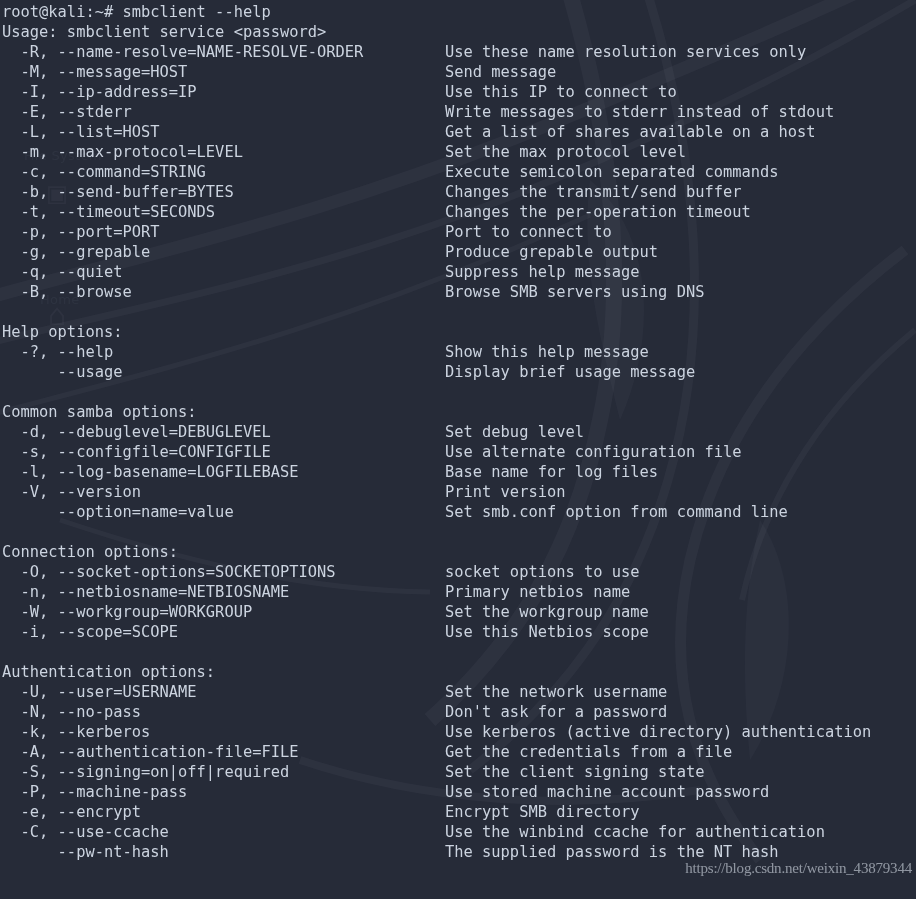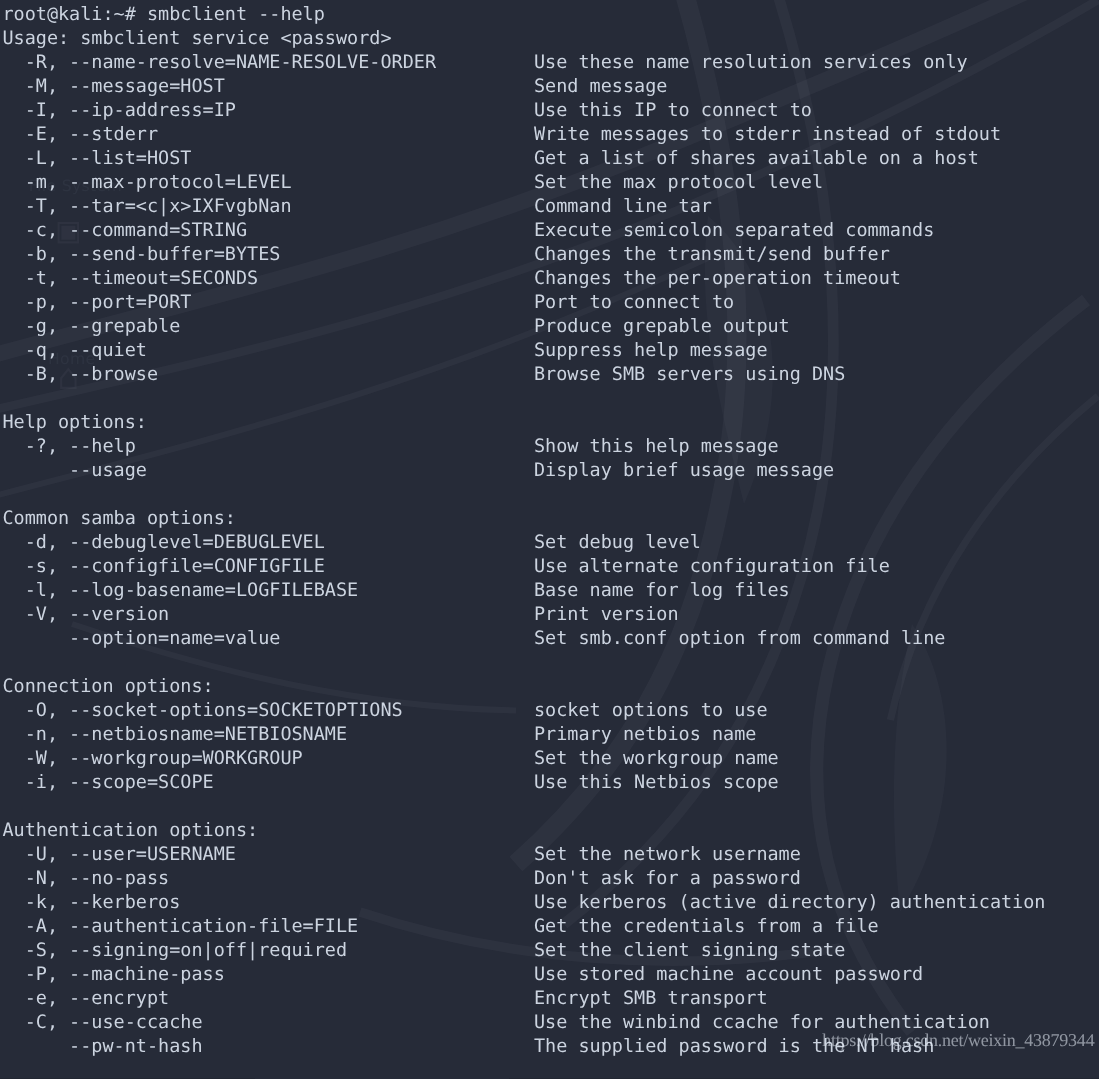--- a/index.html
+++ b/index.html
@@ -119,21 +119,20 @@
 
   <div class="screen" id="screen">
       <div class="row"><span class="opt">root@kali:~# smbclient --help</span><span class="desc"></span></div>
       <div class="row"><span class="opt">Usage: smbclient service &lt;password&gt;</span><span class="desc"></span></div>
       <div class="row"><span class="opt">  -R, --name-resolve=NAME-RESOLVE-ORDER</span><span class="desc">Use these name resolution services only</span></div>
       <div class="row"><span class="opt">  -M, --message=HOST</span><span class="desc">Send message</span></div>
       <div class="row"><span class="opt">  -I, --ip-address=IP</span><span class="desc">Use this IP to connect to</span></div>
       <div class="row"><span class="opt">  -E, --stderr</span><span class="desc">Write messages to stderr instead of stdout</span></div>
       <div class="row"><span class="opt">  -L, --list=HOST</span><span class="desc">Get a list of shares available on a host</span></div>
       <div class="row"><span class="opt">  -m, --max-protocol=LEVEL</span><span class="desc">Set the max protocol level</span></div>
-      <div class="row"><span class="opt">  -T, --tar=&lt;c|x&gt;IXFvgbNan</span><span class="desc">Command line tar</span></div>
       <div class="row"><span class="opt">  -c, --command=STRING</span><span class="desc">Execute semicolon separated commands</span></div>
       <div class="row"><span class="opt">  -b, --send-buffer=BYTES</span><span class="desc">Changes the transmit/send buffer</span></div>
       <div class="row"><span class="opt">  -t, --timeout=SECONDS</span><span class="desc">Changes the per-operation timeout</span></div>
       <div class="row"><span class="opt">  -p, --port=PORT</span><span class="desc">Port to connect to</span></div>
       <div class="row"><span class="opt">  -g, --grepable</span><span class="desc">Produce grepable output</span></div>
       <div class="row"><span class="opt">  -q, --quiet</span><span class="desc">Suppress help message</span></div>
       <div class="row"><span class="opt">  -B, --browse</span><span class="desc">Browse SMB servers using DNS</span></div>
       <div class="row blank"><span class="opt"></span><span class="desc"></span></div>
       <div class="row"><span class="opt">Help options:</span><span class="desc"></span></div>
       <div class="row"><span class="opt">  -?, --help</span><span class="desc">Show this help message</span></div>
@@ -152,19 +151,19 @@
       <div class="row"><span class="opt">  -W, --workgroup=WORKGROUP</span><span class="desc">Set the workgroup name</span></div>
       <div class="row"><span class="opt">  -i, --scope=SCOPE</span><span class="desc">Use this Netbios scope</span></div>
       <div class="row blank"><span class="opt"></span><span class="desc"></span></div>
       <div class="row"><span class="opt">Authentication options:</span><span class="desc"></span></div>
       <div class="row"><span class="opt">  -U, --user=USERNAME</span><span class="desc">Set the network username</span></div>
       <div class="row"><span class="opt">  -N, --no-pass</span><span class="desc">Don't ask for a password</span></div>
       <div class="row"><span class="opt">  -k, --kerberos</span><span class="desc">Use kerberos (active directory) authentication</span></div>
       <div class="row"><span class="opt">  -A, --authentication-file=FILE</span><span class="desc">Get the credentials from a file</span></div>
       <div class="row"><span class="opt">  -S, --signing=on|off|required</span><span class="desc">Set the client signing state</span></div>
       <div class="row"><span class="opt">  -P, --machine-pass</span><span class="desc">Use stored machine account password</span></div>
-      <div class="row"><span class="opt">  -e, --encrypt</span><span class="desc">Encrypt SMB transport</span></div>
+      <div class="row"><span class="opt">  -e, --encrypt</span><span class="desc">Encrypt SMB directory</span></div>
       <div class="row"><span class="opt">  -C, --use-ccache</span><span class="desc">Use the winbind ccache for authentication</span></div>
       <div class="row"><span class="opt">      --pw-nt-hash</span><span class="desc">The supplied password is the NT hash</span></div>
     </div>
 
   <div id="watermark">https://blog.csdn.net/weixin_43879344</div>
 </div>
 
 </body></html>

